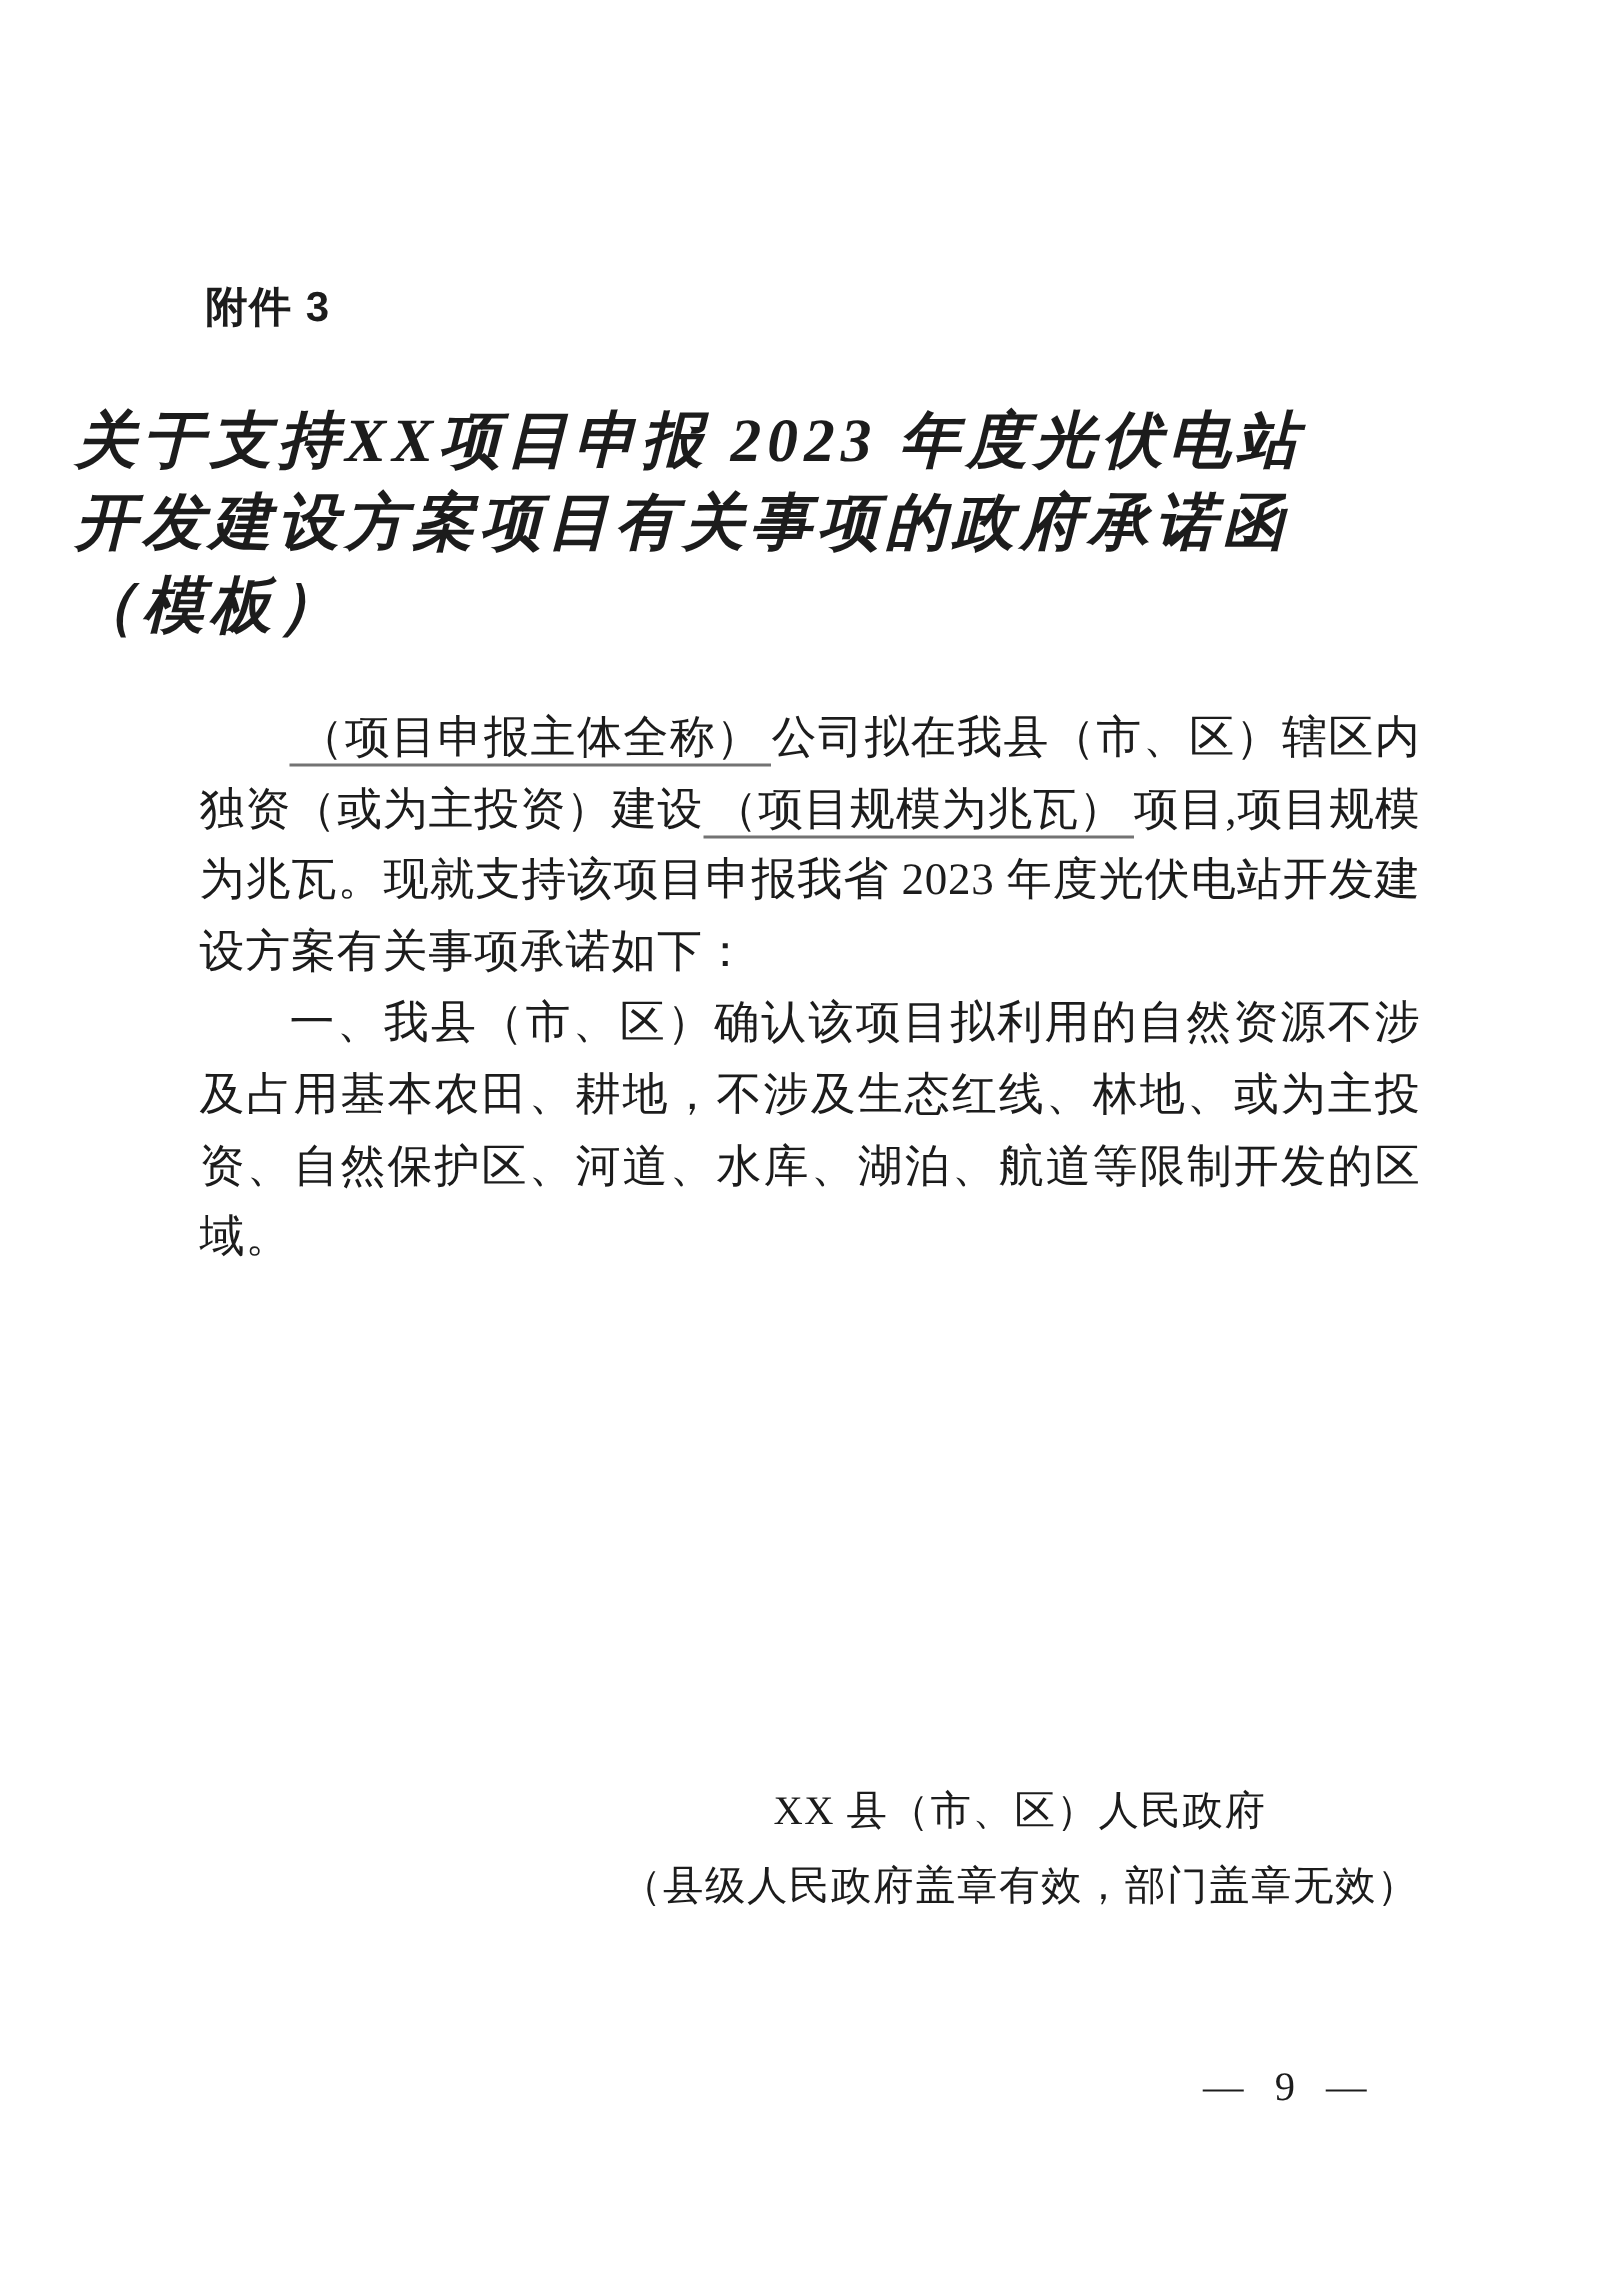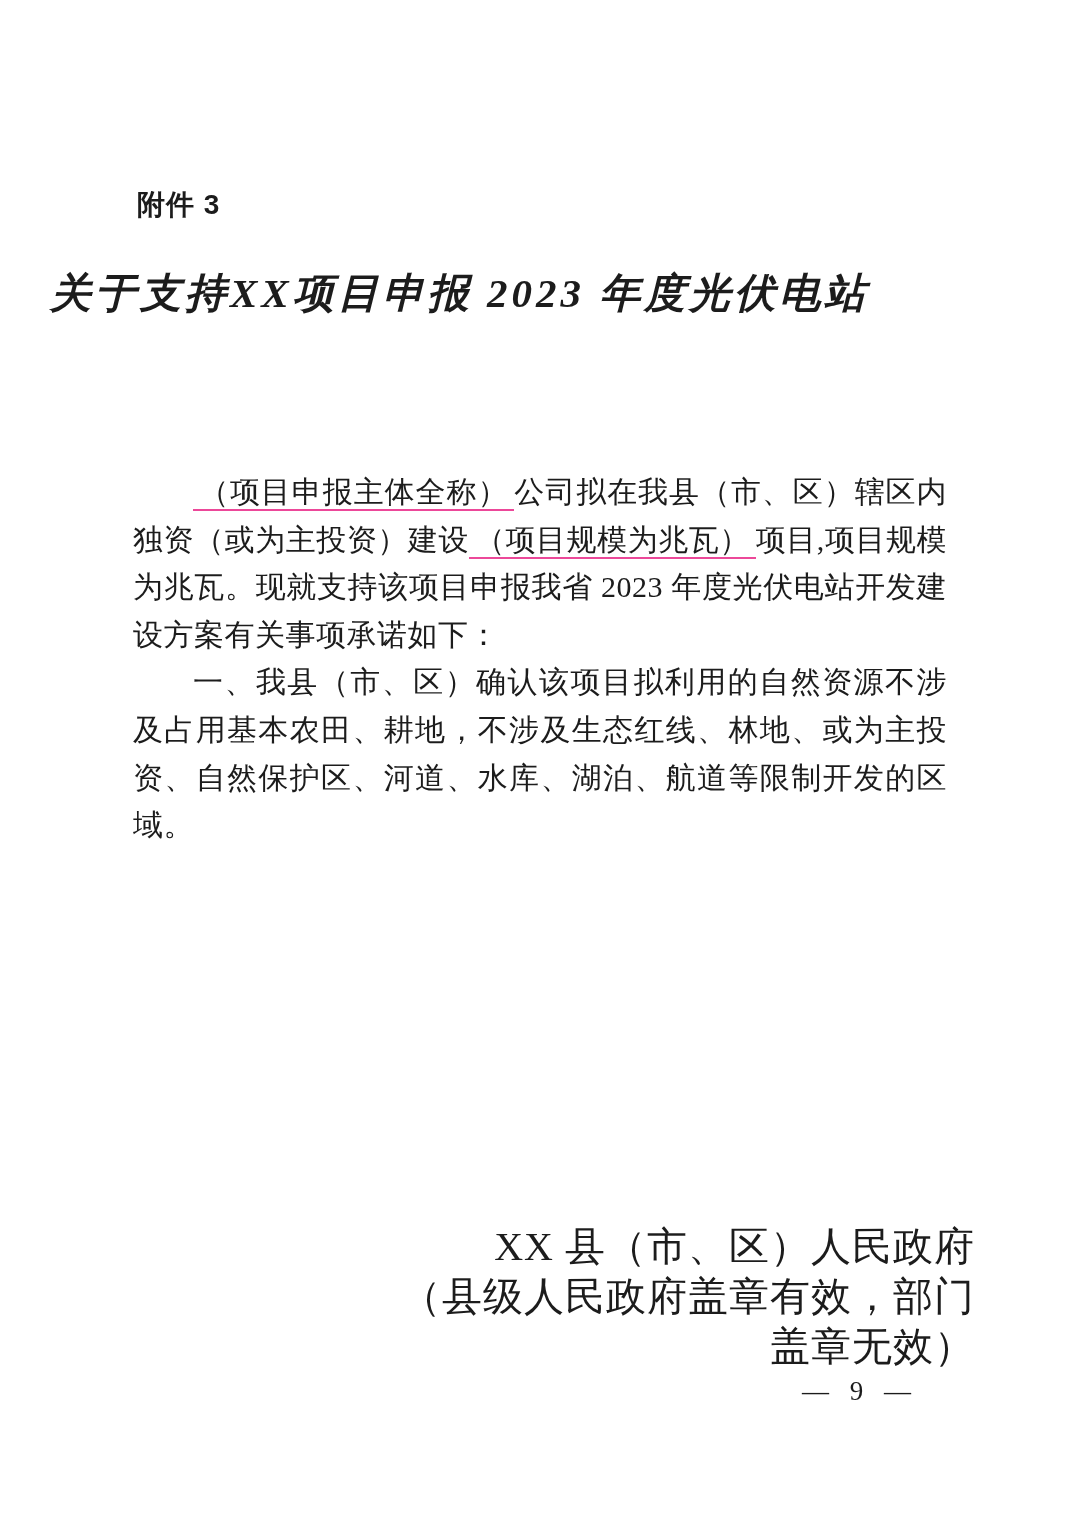--- a/index.html
+++ b/index.html
@@ -45,51 +45,52 @@
     font-size: 30px;
     line-height: 47.6px;
     text-align: justify;
     letter-spacing: 0.5px;
   }
   .para {
     margin: 0;
     text-indent: 2em;
   }
   .fill-underline {
-    border-bottom: 2px solid #ec4899;
+    border-bottom: 2px solid #737373;
     padding: 0 6px 1px 6px;
   }
   .signature {
     position: absolute;
     top: 1182px;
     right: 105px;
     width: 590px;
-    text-align: right;
-    font-size: 40px;
+    text-align: center;
+    font-size: 27px;
     line-height: 50px;
     letter-spacing: 1px;
-    margin-top: 40px;
   }
   .pagenum {
     position: absolute;
     top: 1376px;
     right: 162px;
     font-size: 27px;
     letter-spacing: 7px;
   }
 </style>
 </head>
 <body>
 
 <div class="page">
 
   <div class="attachment">附件 3</div>
 
   <div class="title">
     <div class="title-line">关于支持XX项目申报 2023 年度光伏电站</div>
+    <div class="title-line">开发建设方案项目有关事项的政府承诺函</div>
+    <div class="title-line">（模板）</div>
   </div>
 
   <div class="doc-body">
       <p class="para"><span class="fill-underline">（项目申报主体全称）</span><span>公司拟在我县（市、区）辖区内独资（或为主投资）建设</span><span class="fill-underline">（项目规模为兆瓦）</span><span>项目,项目规模为兆瓦。现就支持该项目申报我省 2023 年度光伏电站开发建设方案有关事项承诺如下：</span></p>
       <p class="para"><span>一、我县（市、区）确认该项目拟利用的自然资源不涉及占用基本农田、耕地，不涉及生态红线、林地、或为主投资、自然保护区、河道、水库、湖泊、航道等限制开发的区域。</span></p>
     </div>
 
   <div class="signature">
     <div>XX 县（市、区）人民政府</div>
     <div>（县级人民政府盖章有效，部门盖章无效）</div>

